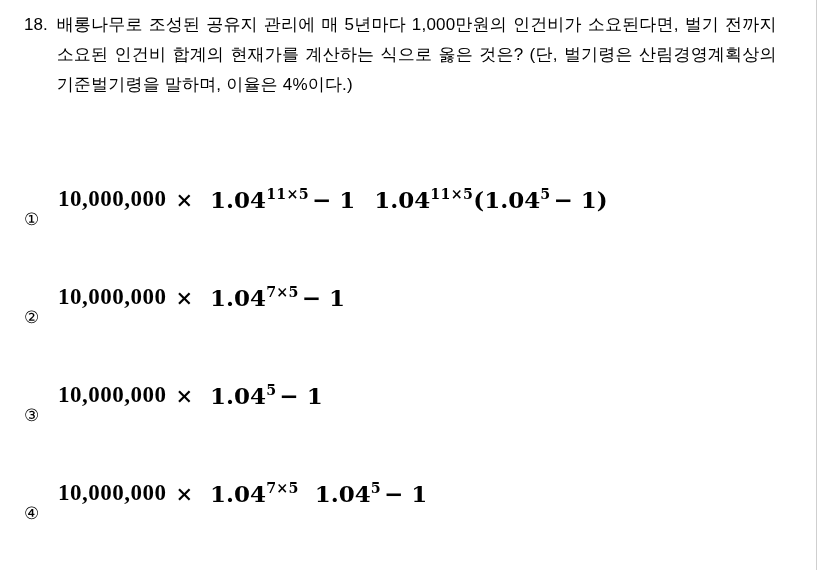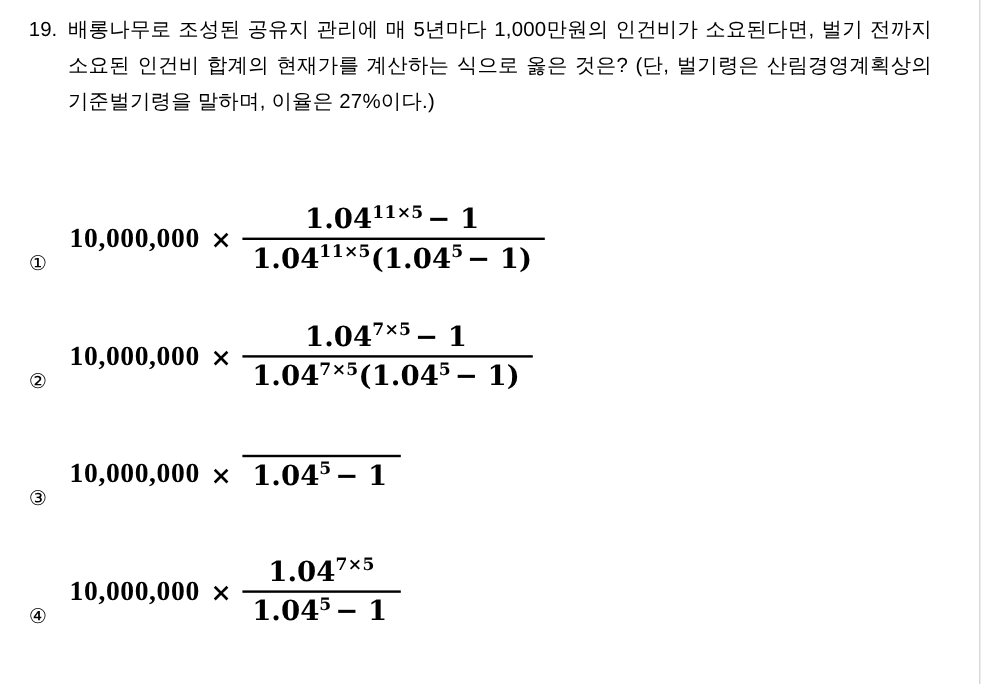--- a/index.html
+++ b/index.html
@@ -86,21 +86,21 @@
     letter-spacing: 0.5px;
     white-space: nowrap;
     font-family: Liberation Serif, serif;
   }
   .times {
     margin: 0 9px 0 9px;
     font-size: 21px;
   }
   .frac {
     display: inline-flex;
-    flex-direction: column;
+    flex-direction: row;
     align-items: center;
     justify-content: center;
   }
   .frac .num,
   .frac .den {
     padding: 2px 8px;
     white-space: nowrap;
     text-align: center;
   }
   .frac .bar {
@@ -121,22 +121,22 @@
   }
 </style>
 </head>
 <body>
 
 <div class="page">
 
   <div class="right-rule"></div>
 
   <div class="question">
-    <div class="q-number">19.</div>
-    <div class="q-text">배롱나무로 조성된 공유지 관리에 매 5년마다 1,000만원의 인건비가 소요된다면, 벌기 전까지 소요된 인건비 합계의 현재가를 계산하는 식으로 옳은 것은? (단, 벌기령은 산림경영계획상의 기준벌기령을 말하며, 이율은 27%이다.)</div>
+    <div class="q-number">18.</div>
+    <div class="q-text">배롱나무로 조성된 공유지 관리에 매 5년마다 1,000만원의 인건비가 소요된다면, 벌기 전까지 소요된 인건비 합계의 현재가를 계산하는 식으로 옳은 것은? (단, 벌기령은 산림경영계획상의 기준벌기령을 말하며, 이율은 4%이다.)</div>
   </div>
 
   <div class="choices">
 
     <div class="choice">
       <div class="choice-num">①</div>
       <div class="formula">
         <span class="coef">10,000,000</span>
         <span class="times">×</span>
         <span class="frac">
@@ -148,21 +148,20 @@
     </div>
 
     <div class="choice">
       <div class="choice-num">②</div>
       <div class="formula">
         <span class="coef">10,000,000</span>
         <span class="times">×</span>
         <span class="frac">
           <span class="num"><span>1.04</span><sup class="exp">7×5</sup><span class="op">− 1</span></span>
           <span class="bar"></span>
-          <span class="den"><span>1.04</span><sup class="exp">7×5</sup><span>(1.04</span><sup class="exp">5</sup><span class="op">− 1)</span></span>
         </span>
       </div>
     </div>
 
     <div class="choice">
       <div class="choice-num">③</div>
       <div class="formula">
         <span class="coef">10,000,000</span>
         <span class="times">×</span>
         <span class="frac">

